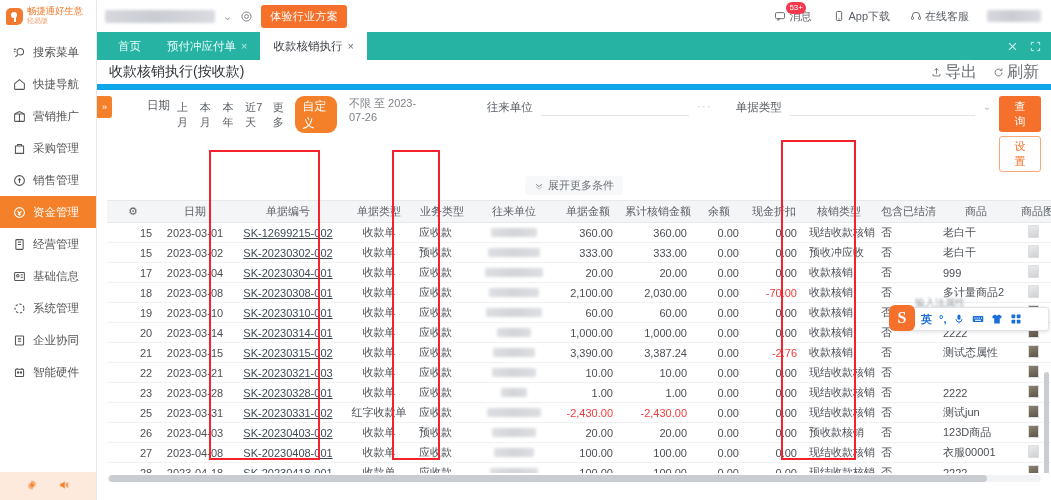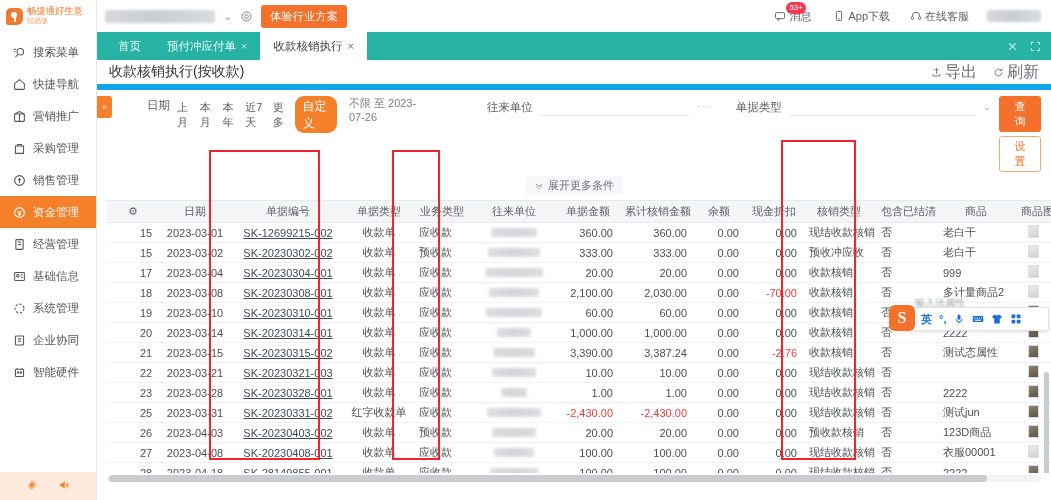--- a/index.html
+++ b/index.html
@@ -701,21 +701,21 @@
               <td class="c-num">0.00</td>
               <td class="c-left">现结收款核销</td>
               <td class="c-left">否</td>
               <td class="c-left">衣服00001</td>
               <td class="c-ctr"><span class="thumb"></span></td>
             </tr>
             <tr>
               <td class="c-ctr"></td>
               <td class="c-ctr">28</td>
               <td class="c-ctr">2023-04-18</td>
-              <td class="c-ctr"><span class="link">SK-28149855-001</span></td>
+              <td class="c-ctr"><span class="link">SK-20230418-001</span></td>
               <td class="c-ctr">收款单</td>
               <td class="c-left">应收款</td>
               <td class="c-ctr"><span class="maskcell" style="width:48px"></span></td>
               <td class="c-num">100.00</td>
               <td class="c-num">100.00</td>
               <td class="c-num">0.00</td>
               <td class="c-num">0.00</td>
               <td class="c-left">现结收款核销</td>
               <td class="c-left">否</td>
               <td class="c-left">2222</td>

